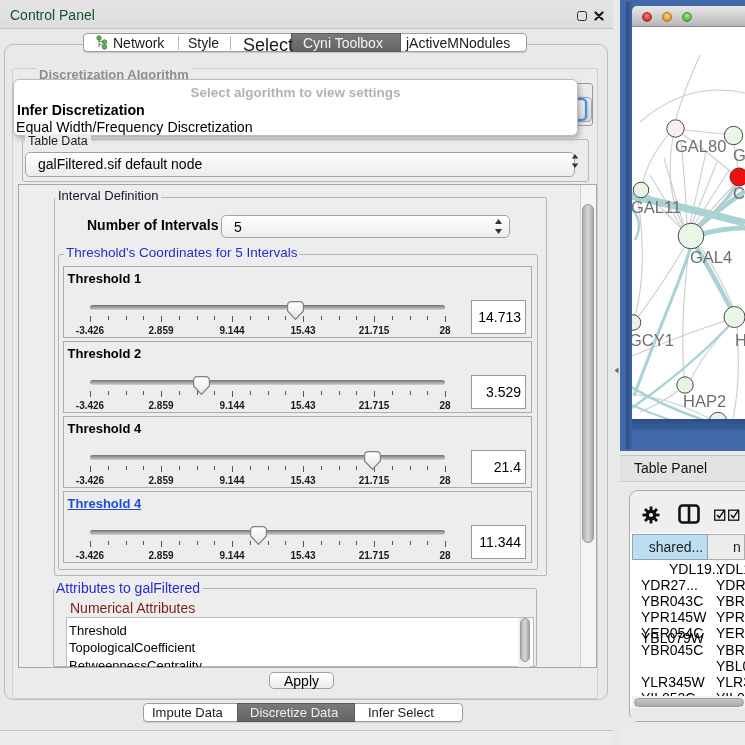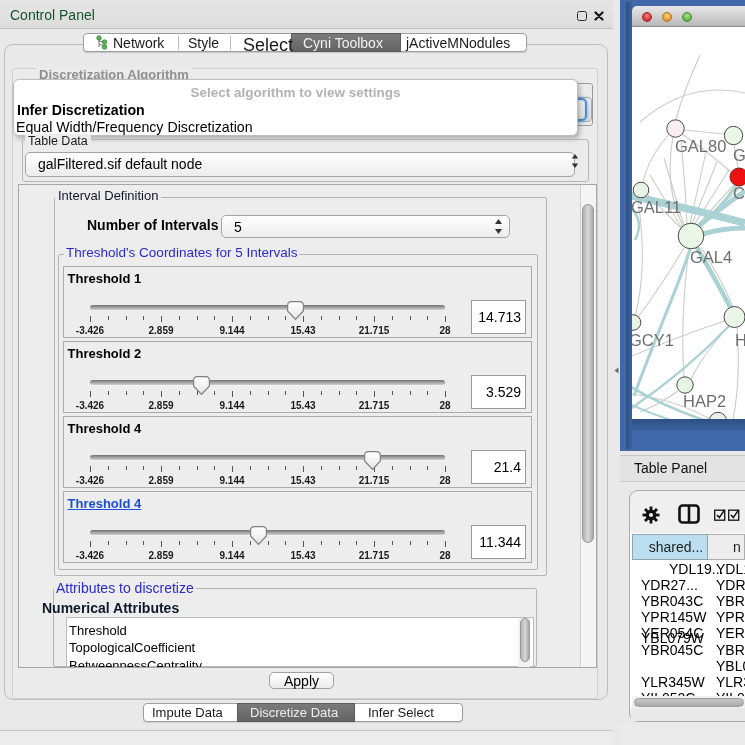--- a/index.html
+++ b/index.html
@@ -241,22 +241,22 @@
           <stop offset="0" stop-color="#ffffff"></stop>
           <stop offset="0.55" stop-color="#f2f2f2"></stop>
           <stop offset="1" stop-color="#e2e2e2"></stop>
         </linearGradient>
       </defs>
     </svg>
     <div class="abs" style="left:471px;top:525px;width:55px;height:34px;background:#fff;border:1px solid #9a9a9a;font-size:14px;color:#000;text-align:right;line-height:32px;padding-right:4px;">11.344</div>
   </div>
 
 <div class="abs" style="left:53px;top:588px;width:484px;height:79px;border:1px solid #b5b5b5;border-radius:2px;"></div>
-<div class="abs" style="left:54px;top:580px;font-size:14px;color:#2a2ad0;background:#ededed;padding:0 2px;">Attributes to discretize</div>
-<div class="abs" style="left:42px;top:600px;font-size:14px;font-weight:bold;color:#0f172a;">Numerical Attributes</div>
+<div class="abs" style="left:54px;top:580px;font-size:14px;color:#2a2ad0;background:#ededed;padding:0 2px;">Attributes to galFiltered</div>
+<div class="abs" style="left:70px;top:600px;font-size:14px;font-weight:normal;color:#7f1d1d;">Numerical Attributes</div>
 <div class="abs" style="left:66px;top:617px;width:468px;height:50px;background:#fff;border:1px solid #bbb;"></div>
 <div class="abs" style="left:69px;top:622.5px;font-size:13px;color:#000;">Threshold</div>
 <div class="abs" style="left:69px;top:640px;font-size:13px;color:#000;">TopologicalCoefficient</div>
 <div class="abs" style="left:69px;top:657.5px;font-size:13px;color:#000;height:9.5px;overflow:hidden;">BetweennessCentrality</div>
 <div class="abs" style="left:518px;top:617.5px;width:12px;height:49px;background:#f2f2f2;"></div>
 <div class="abs" style="left:519.5px;top:618px;width:10px;height:44px;background:linear-gradient(90deg,#b4b4b4,#d6d6d6 50%,#a8a8a8);border:1px solid #999;border-radius:5px;"></div>
 
 <div class="abs" style="left:19px;top:668px;width:577px;height:11px;background:#ebebeb;"></div>
 
 <div class="abs" style="left:269px;top:672px;width:65px;height:17px;background:linear-gradient(#ffffff,#ececec);border:1px solid #a0a0a0;border-radius:5px;"></div>

